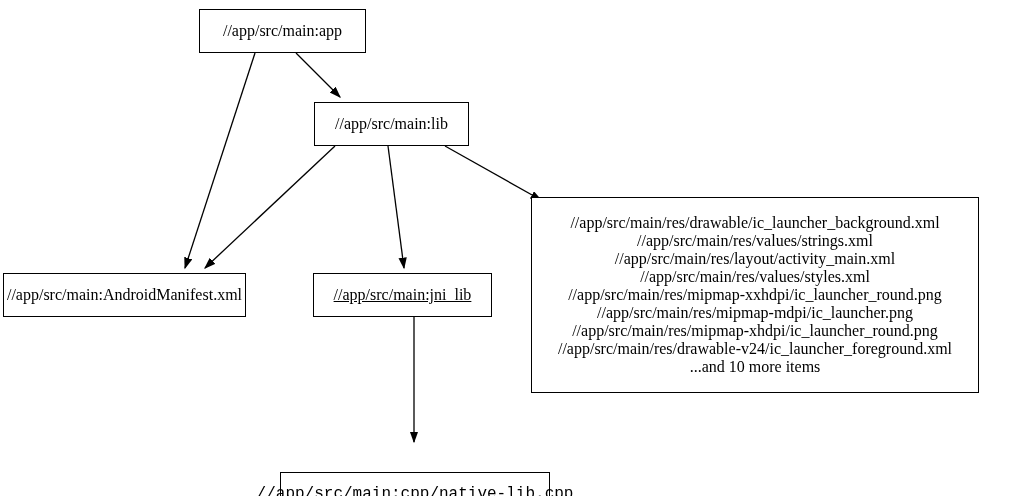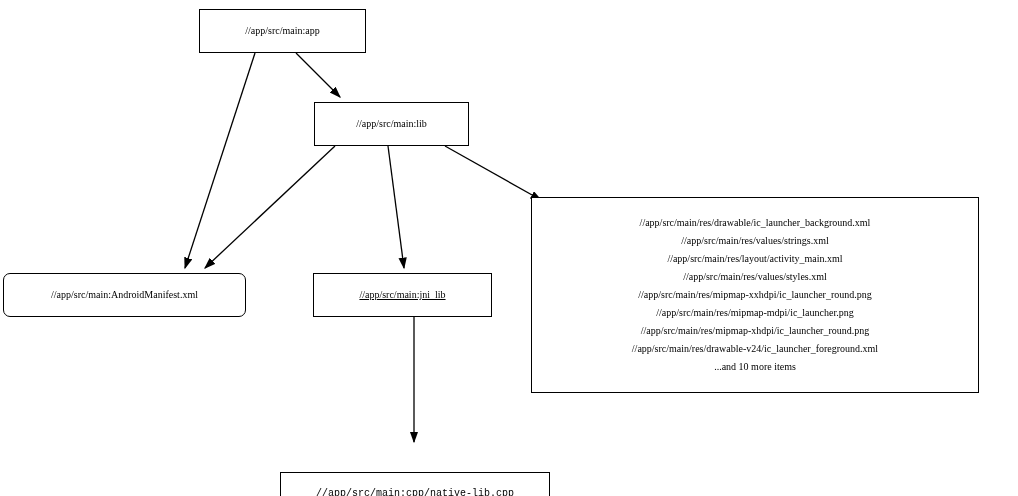--- a/index.html
+++ b/index.html
@@ -19,21 +19,21 @@
     position: absolute;
     box-sizing: border-box;
     border: 1px solid #000000;
     background: #ffffff;
     display: flex;
     flex-direction: column;
     align-items: center;
     justify-content: center;
     text-align: center;
     color: #000000;
-    font-size: 10px;
+    font-size: 16px;
     line-height: 18px;
     white-space: pre;
   }
   .node .line {
     display: block;
   }
   svg.edges {
     position: absolute;
     left: 0;
     top: 0;
@@ -64,21 +64,21 @@
   </svg>
 
   <div class="node" style="left:199px; top:9px; width:167px; height:44px;">
     <span class="line">//app/src/main:app</span>
   </div>
 
   <div class="node" style="left:302px; top:102px; width:155px; height:44px;margin-left:12px;">
     <span class="line">//app/src/main:lib</span>
   </div>
 
-  <div class="node" style="left:3px; top:273px; width:243px; height:44px;border-radius:7px;">
+  <div class="node" style="left:3px; top:273px; width:243px; height:44px;">
     <span class="line">//app/src/main:AndroidManifest.xml</span>
   </div>
 
   <div class="node" style="left:313px; top:273px; width:179px; height:44px;text-decoration:underline;">
     <span class="line">//app/src/main:jni_lib</span>
   </div>
 
   <div class="node" style="left:531px; top:197px; width:448px; height:196px;">
     <span class="line">//app/src/main/res/drawable/ic_launcher_background.xml</span>
     <span class="line">//app/src/main/res/values/strings.xml</span>

